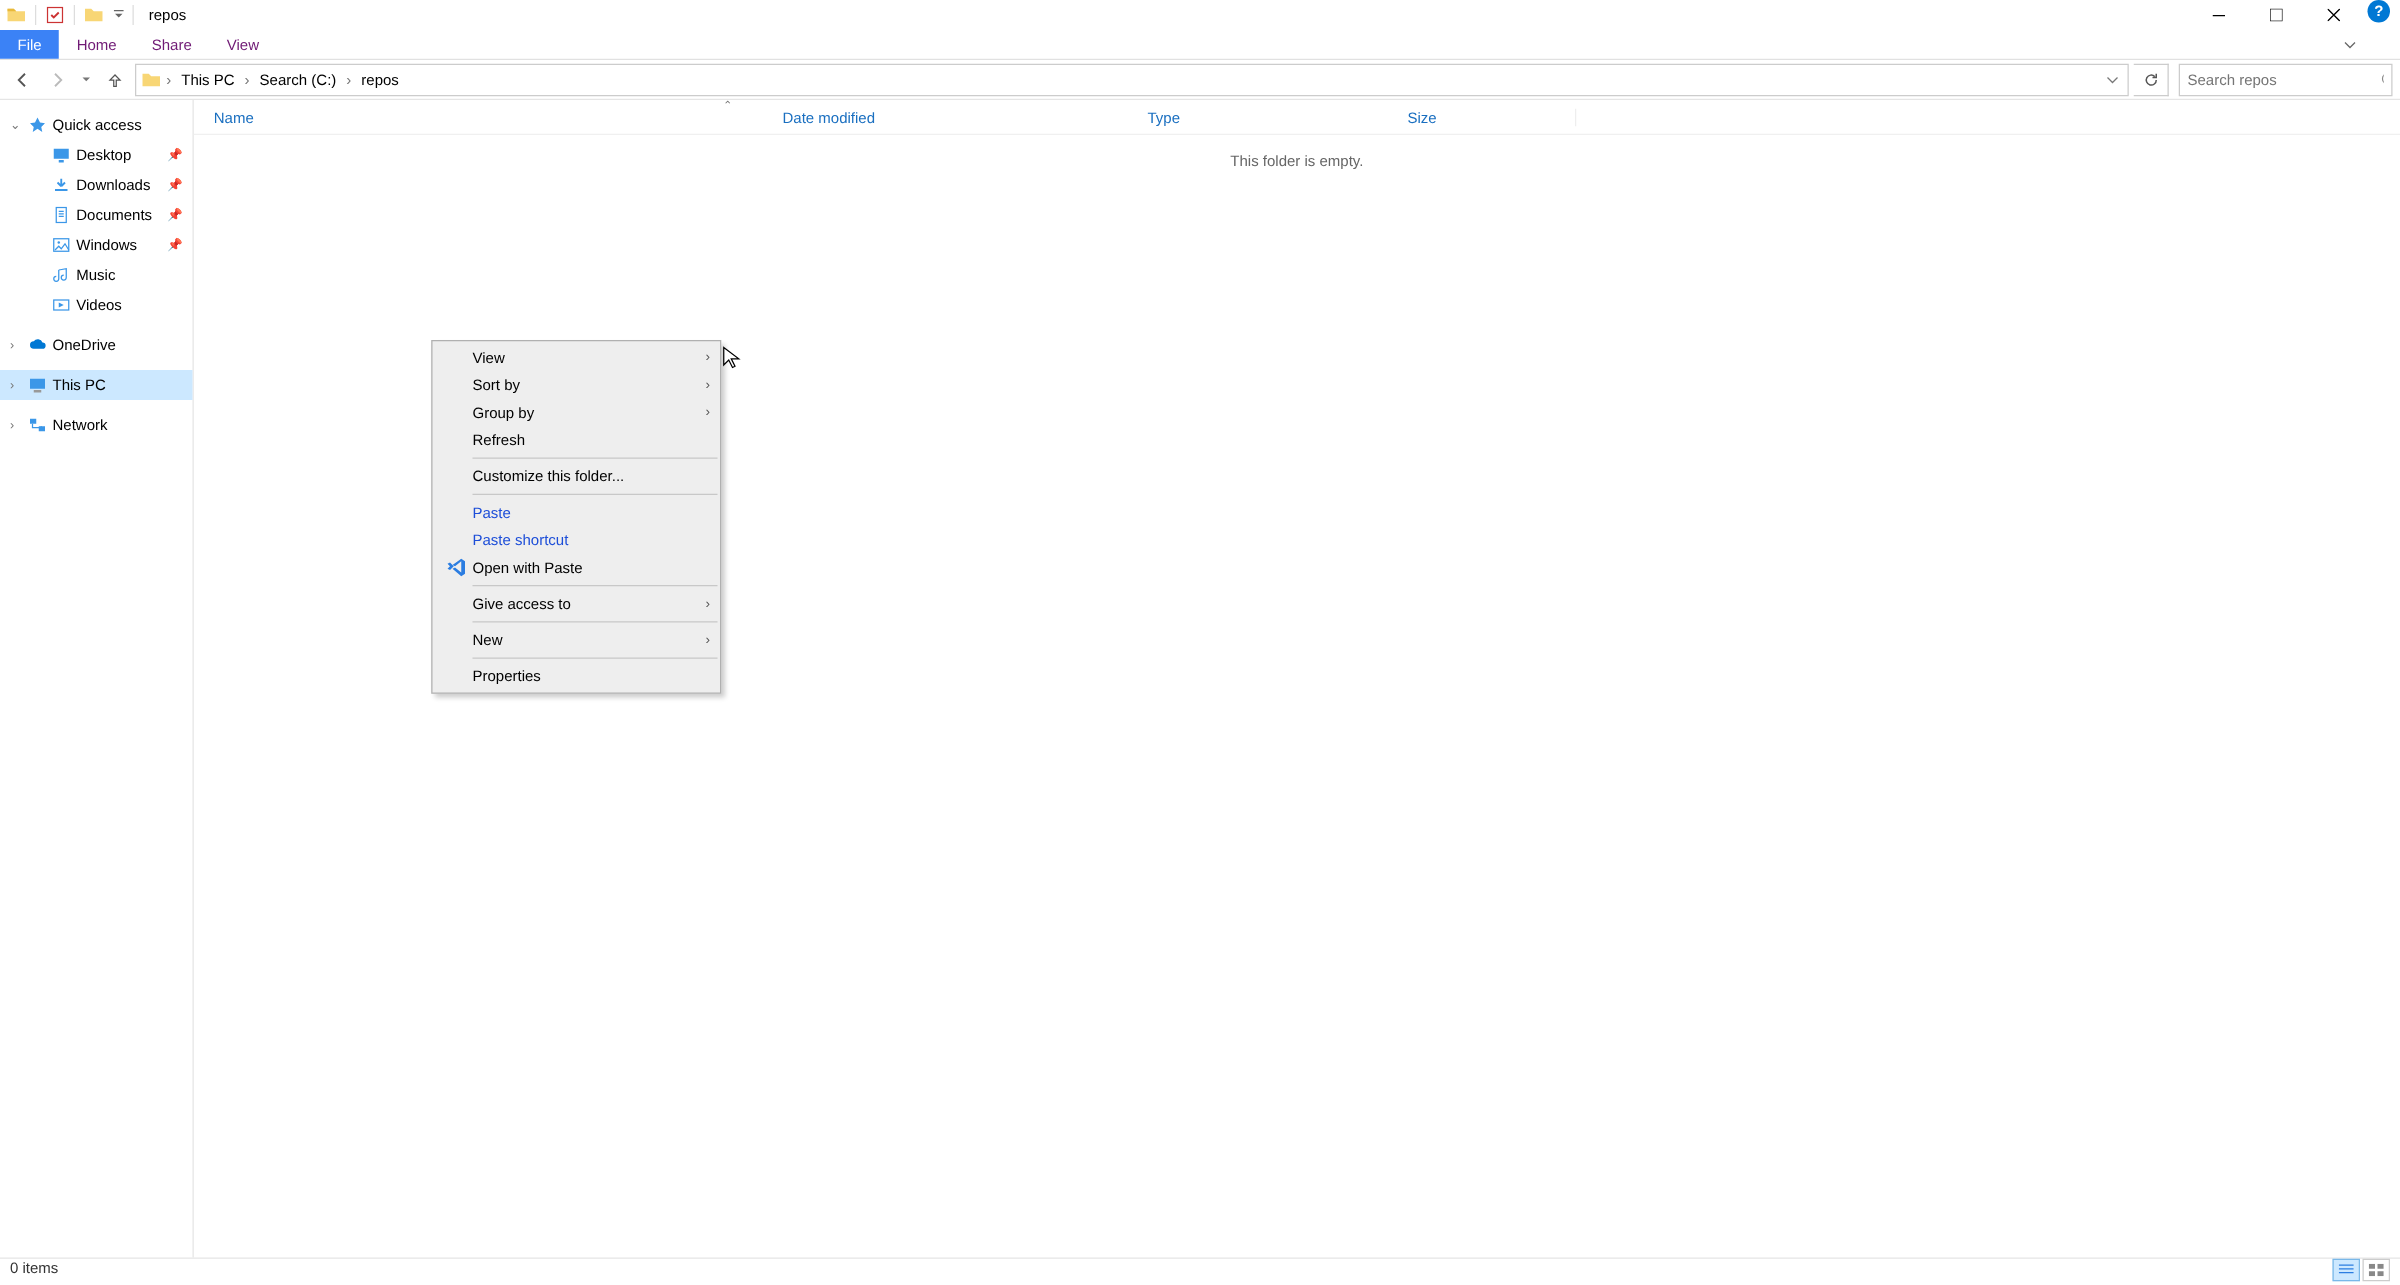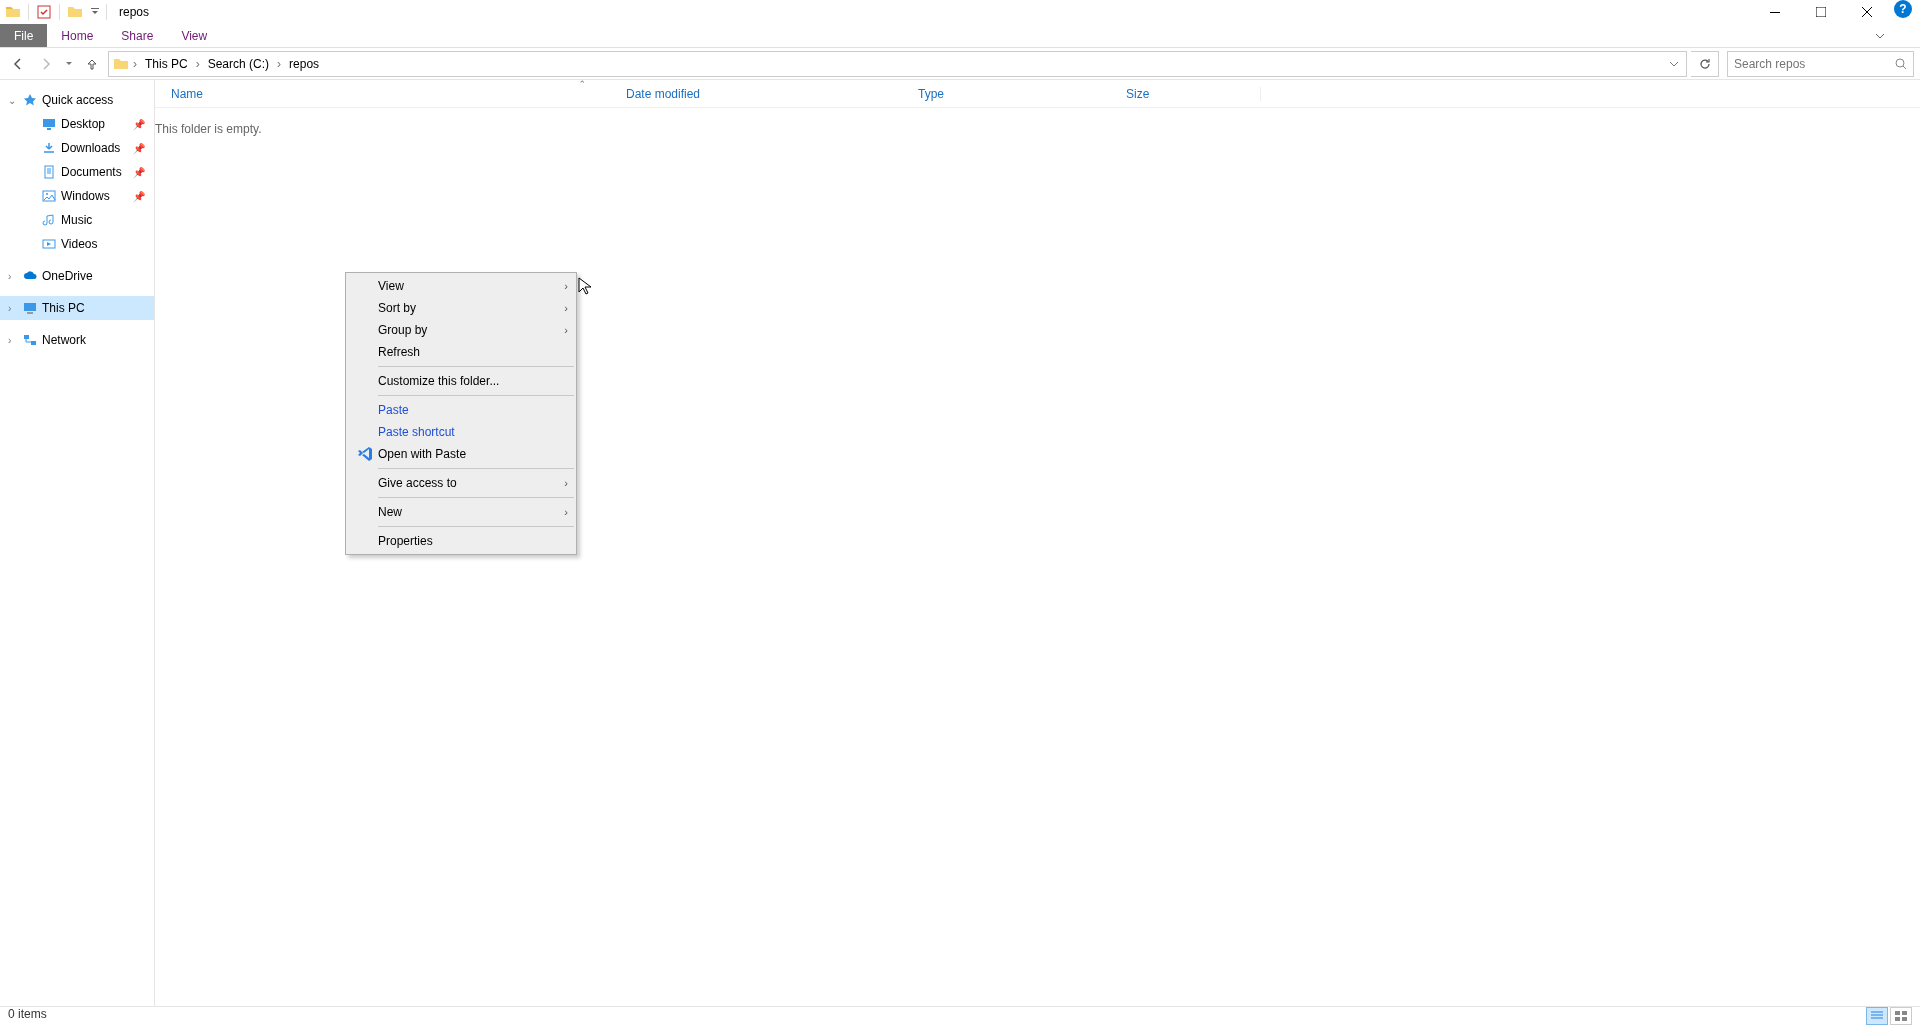--- a/index.html
+++ b/index.html
@@ -11,34 +11,34 @@
 .titlebar .qat-item { width: 22px; height: 22px; display: flex; align-items: center; justify-content: center; }
 .titlebar .sep { width: 1px; height: 16px; background: #ddd; margin: 0 2px; }
 .titlebar .title { padding-left: 8px; color: #000; }
 .titlebar .wincontrols { margin-left: auto; display: flex; }
 .titlebar .wincontrols .btn { width: 46px; height: 24px; display: flex; align-items: center; justify-content: center; }
 .titlebar .help { width: 18px; height: 18px; border-radius: 50%; background: #0078d4; color: #fff; display: flex; align-items: center; justify-content: center; margin: 0 8px 0 4px; font-weight: bold; }
 
 
 .ribbon { height: 24px; background: #fff; display: flex; align-items: stretch; border-bottom: 1px solid #e1e1e1; position: relative; }
 .ribbon .tab { padding: 0 14px; display: flex; align-items: center; color: #701a75; cursor: default; }
-.ribbon .tab.file { background: #737373; color: #fff; }
+.ribbon .tab.file { background: #3b82f6; color: #fff; }
 .ribbon .expand { position: absolute; right: 28px; top: 0; height: 24px; width: 24px; display:flex; align-items:center; justify-content:center; }
 
 
 .navbar { height: 32px; border-bottom: 1px solid #e5e5e5; display: flex; align-items: center; padding: 2px 6px; gap: 4px; }
 .nav-btn { width: 24px; height: 24px; display: flex; align-items: center; justify-content: center; color: #666; }
 .nav-btn.disabled { color: #bbb; }
 .address { flex: 1; height: 26px; border: 1px solid #ccc; display: flex; align-items: center; background: #fff; }
 .address .crumb { padding: 0 6px; height: 100%; display: flex; align-items: center; color: #000; }
 .address .crumb-sep { color: #777; padding: 0 2px; }
 .address .folder-ico { width: 16px; height: 16px; margin: 0 2px 0 4px; }
 .address .hist { width: 24px; height: 100%; display: flex; align-items: center; justify-content: center; color: #777; margin-left: auto; }
 .refresh { width: 28px; height: 26px; border: 1px solid #ccc; border-left: none; display:flex; align-items:center; justify-content:center; color:#555; }
-.search { width: 187px; height: 26px; border: 1px solid #ccc; display: flex; align-items: center; padding: 0 6px; color: #888; margin-left: 4px; }
+.search { width: 171px; height: 26px; border: 1px solid #ccc; display: flex; align-items: center; padding: 0 6px; color: #888; margin-left: 4px; }
 .search input { border:none; outline:none; flex:1; font-size:12px; color:#888; background:transparent; }
 
 
 .body { display: flex; height: calc(1028px - 24px - 24px - 32px - 22px); }
 .sidebar { width: 155px; border-right: 1px solid #e5e5e5; padding-top: 8px; }
 .sidebar .tree-item { height: 24px; display: flex; align-items: center; padding-left: 8px; gap: 4px; color: #000; position: relative; }
 .sidebar .tree-item.indent { padding-left: 41px; }
 .sidebar .tree-item.selected { background: #cce8ff; }
 .sidebar .expander { width: 10px; color: #777; font-size: 10px; }
 .sidebar .pin { margin-left: auto; margin-right: 8px; color: #888; font-size: 10px; }
@@ -46,21 +46,21 @@
 .sidebar .ico { width:16px; height:16px; display:flex; align-items:center; justify-content:center; }
 
 .content { flex: 1; position: relative; }
 .columns { height: 28px; display: flex; align-items: center; border-bottom: 1px solid #f0f0f0; padding-left: 16px; }
 .columns .col { color: #1a6fc0; position: relative; }
 .columns .col.name { width: 455px; }
 .columns .col.date { width: 248px; }
 .columns .col.type { width: 208px; margin-left: 44px; }
 .columns .col.size { width: 135px; border-right: 1px solid #eee; }
 .columns .sort-caret { position: absolute; right: 40px; top: -8px; color: #777; font-size: 9px; }
-.empty { text-align: left; color: #666; padding-top: 14px; }
+.empty { text-align: center; color: #666; padding-top: 14px; }
 
 
 .context-menu { position: absolute; left: 190px; top: 192px; width: 232px; background: #eeeeee; border: 1px solid #b0b0b0; box-shadow: 3px 3px 4px rgba(0,0,0,0.2); padding: 2px 0; }
 .context-menu .row { height: 22px; display: flex; align-items: center; padding: 0 8px 0 8px; color: #000; position: relative; }
 .context-menu .row.disabled { color: #1d4ed8; }
 .context-menu .row .icon-slot { width: 22px; display:flex; align-items:center; justify-content:center; }
 .context-menu .row .label { flex: 1; padding-left: 2px; }
 .context-menu .row .sub { color: #555; font-size: 11px; }
 .context-menu .divider { height: 1px; background: #c8c8c8; margin: 3px 2px 3px 32px; }
 .cursor { position: absolute; left: 422px; top: 196px; pointer-events:none; }

